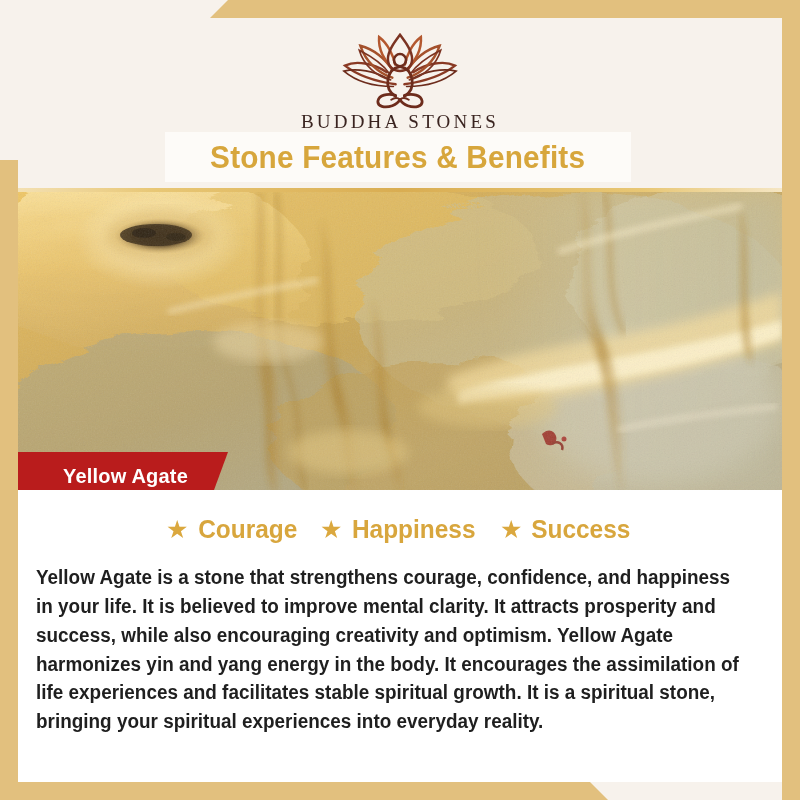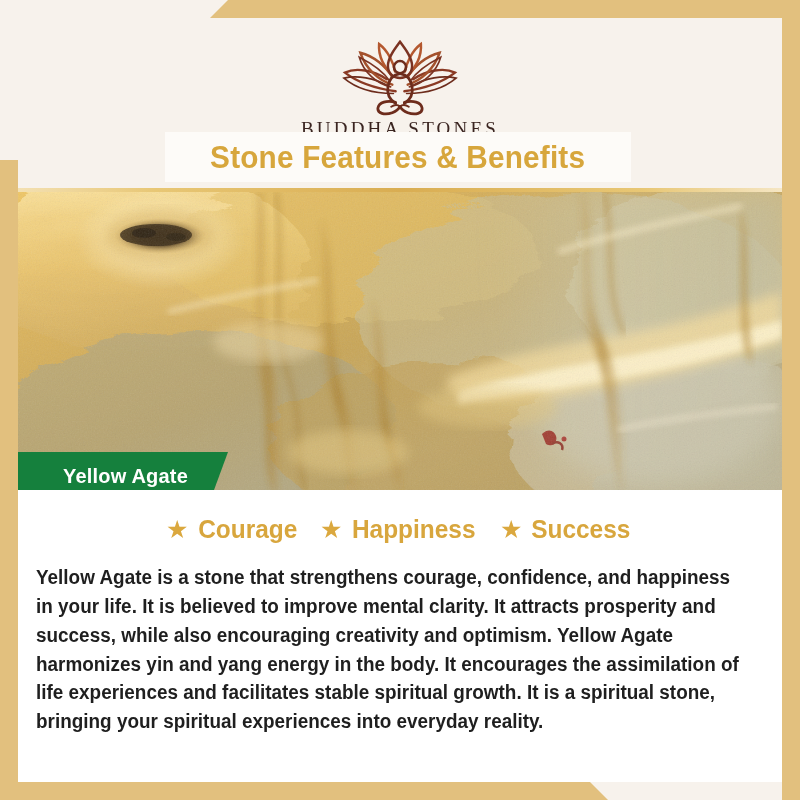--- a/index.html
+++ b/index.html
@@ -52,21 +52,21 @@
   
   .header {
     position: absolute;
     top: 18px; left: 18px;
     width: 764px;
     height: 122px;
     background: #f7f2ec;
     display: flex;
     flex-direction: column;
     align-items: center;
-    justify-content: flex-end;
+    justify-content: center;
     padding-top: 6px;
     box-sizing: border-box;
   }
   .logo-mark {
     width: 132px;
     height: 78px;
     display: block;
   }
   .brand-name {
     margin-top: 2px;
@@ -117,21 +117,21 @@
     background: #c8993f;
   }
   .stone-svg { display:block; width: 764px; height: 298px; }
 
   .stone-label {
     position: absolute;
     top: 452px;
     left: 18px;
     width: 210px;
     height: 49px;
-    background: #15803d;
+    background: #b91c1c;
     clip-path: polygon(0 0, 210px 0, 196px 38px, 0 38px);
     display: flex;
     align-items: center;
   }
   .stone-label-text {
     margin-left: 45px;
     color: #ffffff;
     font-size: 20px;
     font-weight: 700;
     letter-spacing: 0.2px;

